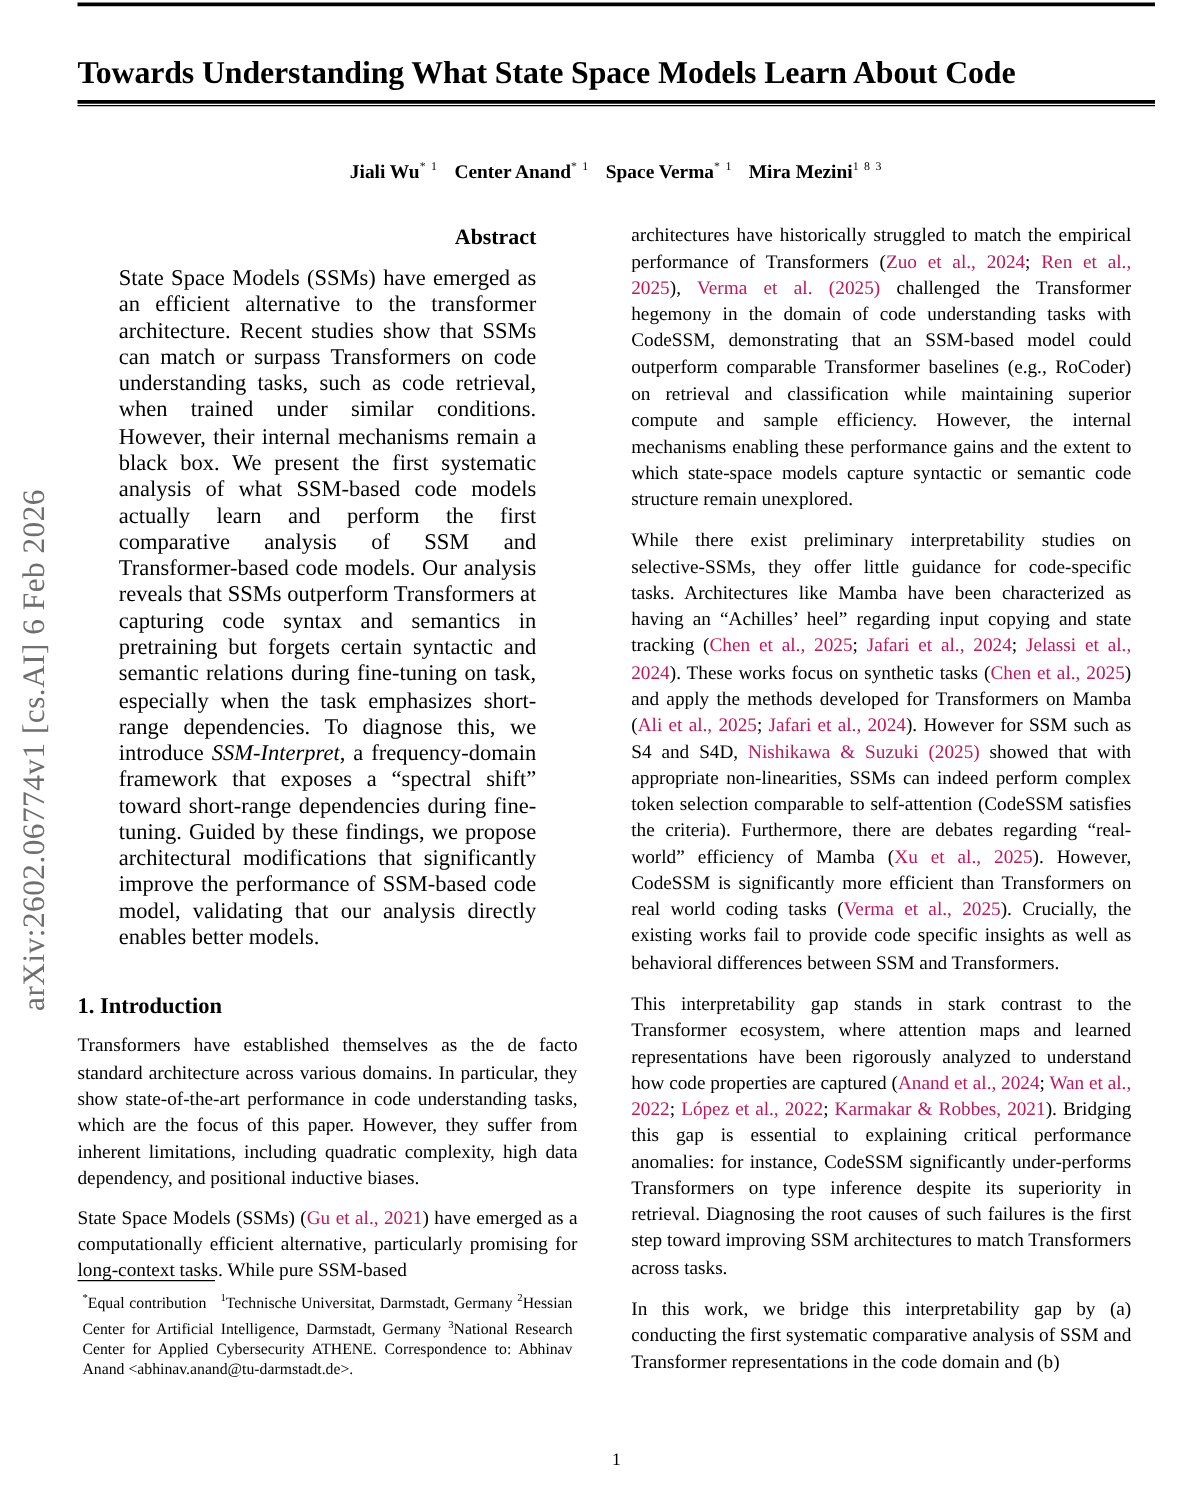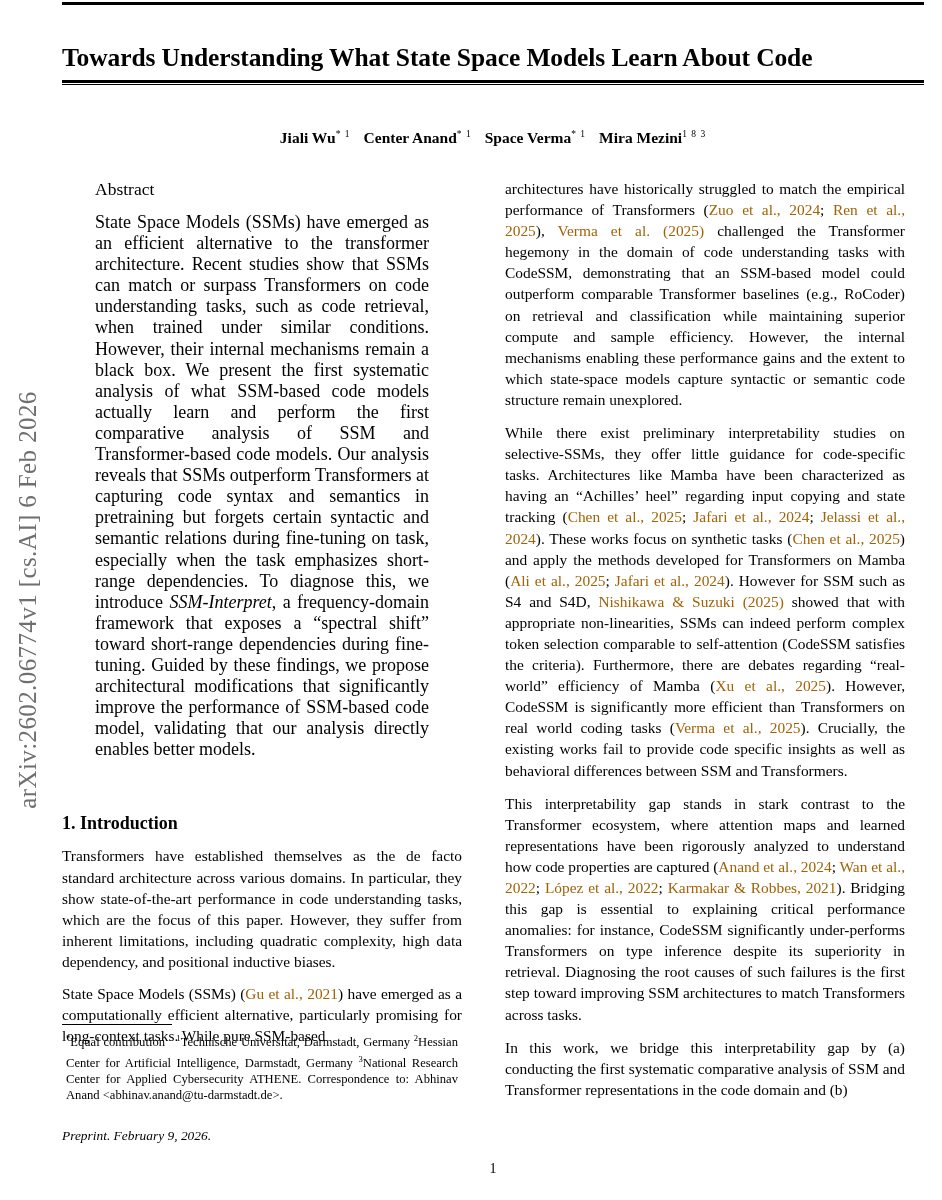--- a/index.html
+++ b/index.html
@@ -111,54 +111,54 @@
     width: 400px;
   }
   .col-left  { left: 0px; }
   .col-right { left: 443px; }
 
   .abstract-block {
     margin: 0 0 0 0;
     padding: 0 33px 0 33px;
   }
   .abstract-head {
-    text-align: left;
+    text-align: right;
     font-size: 17.5px;
-    font-weight: normal;
+    font-weight: bold;
     margin: 0 0 12px 0;
     line-height: 22px;
   }
   .abstract-body {
     font-size: 18px;
     line-height: 21.1px;
     text-align: justify;
     text-justify: inter-word;
     hyphens: manual;
     margin: 0;
   }
 
   .section-head {
     font-size: 18px;
     font-weight: bold;
-    margin: 52px 0 10px 0;
+    margin: 33px 0 10px 0;
     line-height: 23px;
   }
 
   p.body {
     font-size: 15.4px;
     line-height: 21.1px;
     text-align: justify;
     text-justify: inter-word;
     margin: 0 0 11px 0;
     hyphens: manual;
   }
   .col-right p.body { margin-bottom: 12px; }
 
   a.cite, .cite {
-    color: #a16207;
+    color: #be185d;
     text-decoration: none;
   }
   .ital { font-style: italic; }
 
   
   .footnote-zone {
     position: absolute;
     left: 0px;
     top: 1024px;
     width: 400px;
@@ -236,18 +236,17 @@
 
     <p class="body"><span>This interpretability gap stands in stark contrast to the Transformer ecosystem, where attention maps and learned representations have been rigorously analyzed to understand how code properties are captured (</span><a class="cite" href="#">Anand et al., 2024</a><span>; </span><a class="cite" href="#">Wan et al., 2022</a><span>; </span><a class="cite" href="#">López et al., 2022</a><span>; </span><a class="cite" href="#">Karmakar &amp; Robbes, 2021</a><span>). Bridging this gap is essential to explaining critical performance anomalies: for instance, CodeSSM significantly under-performs Transformers on type inference despite its superiority in retrieval. Diagnosing the root causes of such failures is the first step toward improving SSM architectures to match Transformers across tasks.</span></p>
 
     <p class="body">In this work, we bridge this interpretability gap by (a) conducting the first systematic comparative analysis of SSM and Transformer representations in the code domain and (b)</p>
 
   </div>
 
   <div class="footnote-zone">
     <div class="fn-rule"></div>
     <p class="footnote"><sup>*</sup><span>Equal contribution</span>&nbsp;&nbsp;&nbsp;<sup>1</sup><span>Technische Universitat, Darmstadt, Germany</span> <sup>2</sup><span>Hessian Center for Artificial Intelligence, Darmstadt, Germany</span> <sup>3</sup><span>National Research Center for Applied Cybersecurity ATHENE. Correspondence to: Abhinav Anand &lt;abhinav.anand@tu-darmstadt.de&gt;.</span></p>
-    <p class="preprint">Preprint. February 9, 2026.</p>
   </div>
 
   <div class="page-number">1</div>
 
 </div>
 
 </body></html>

